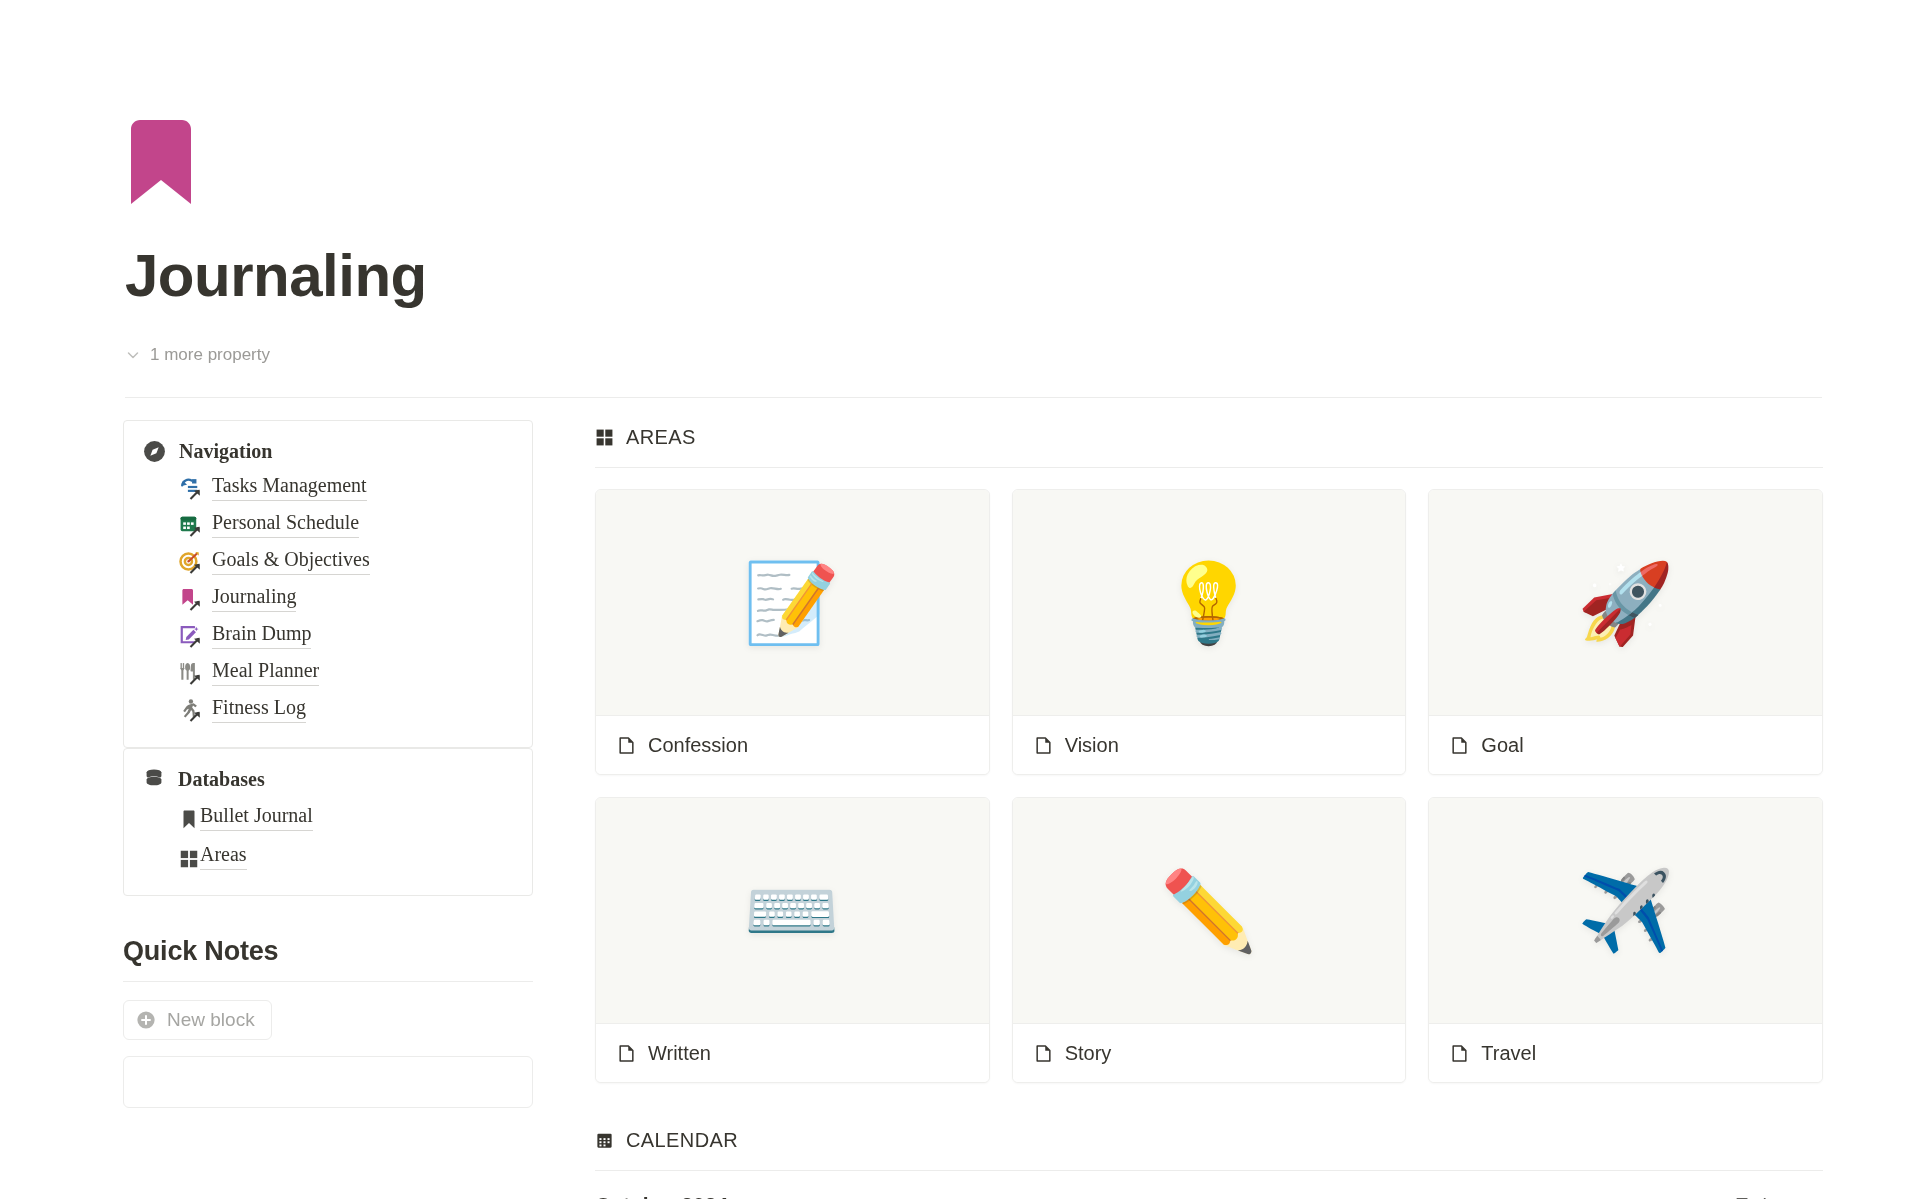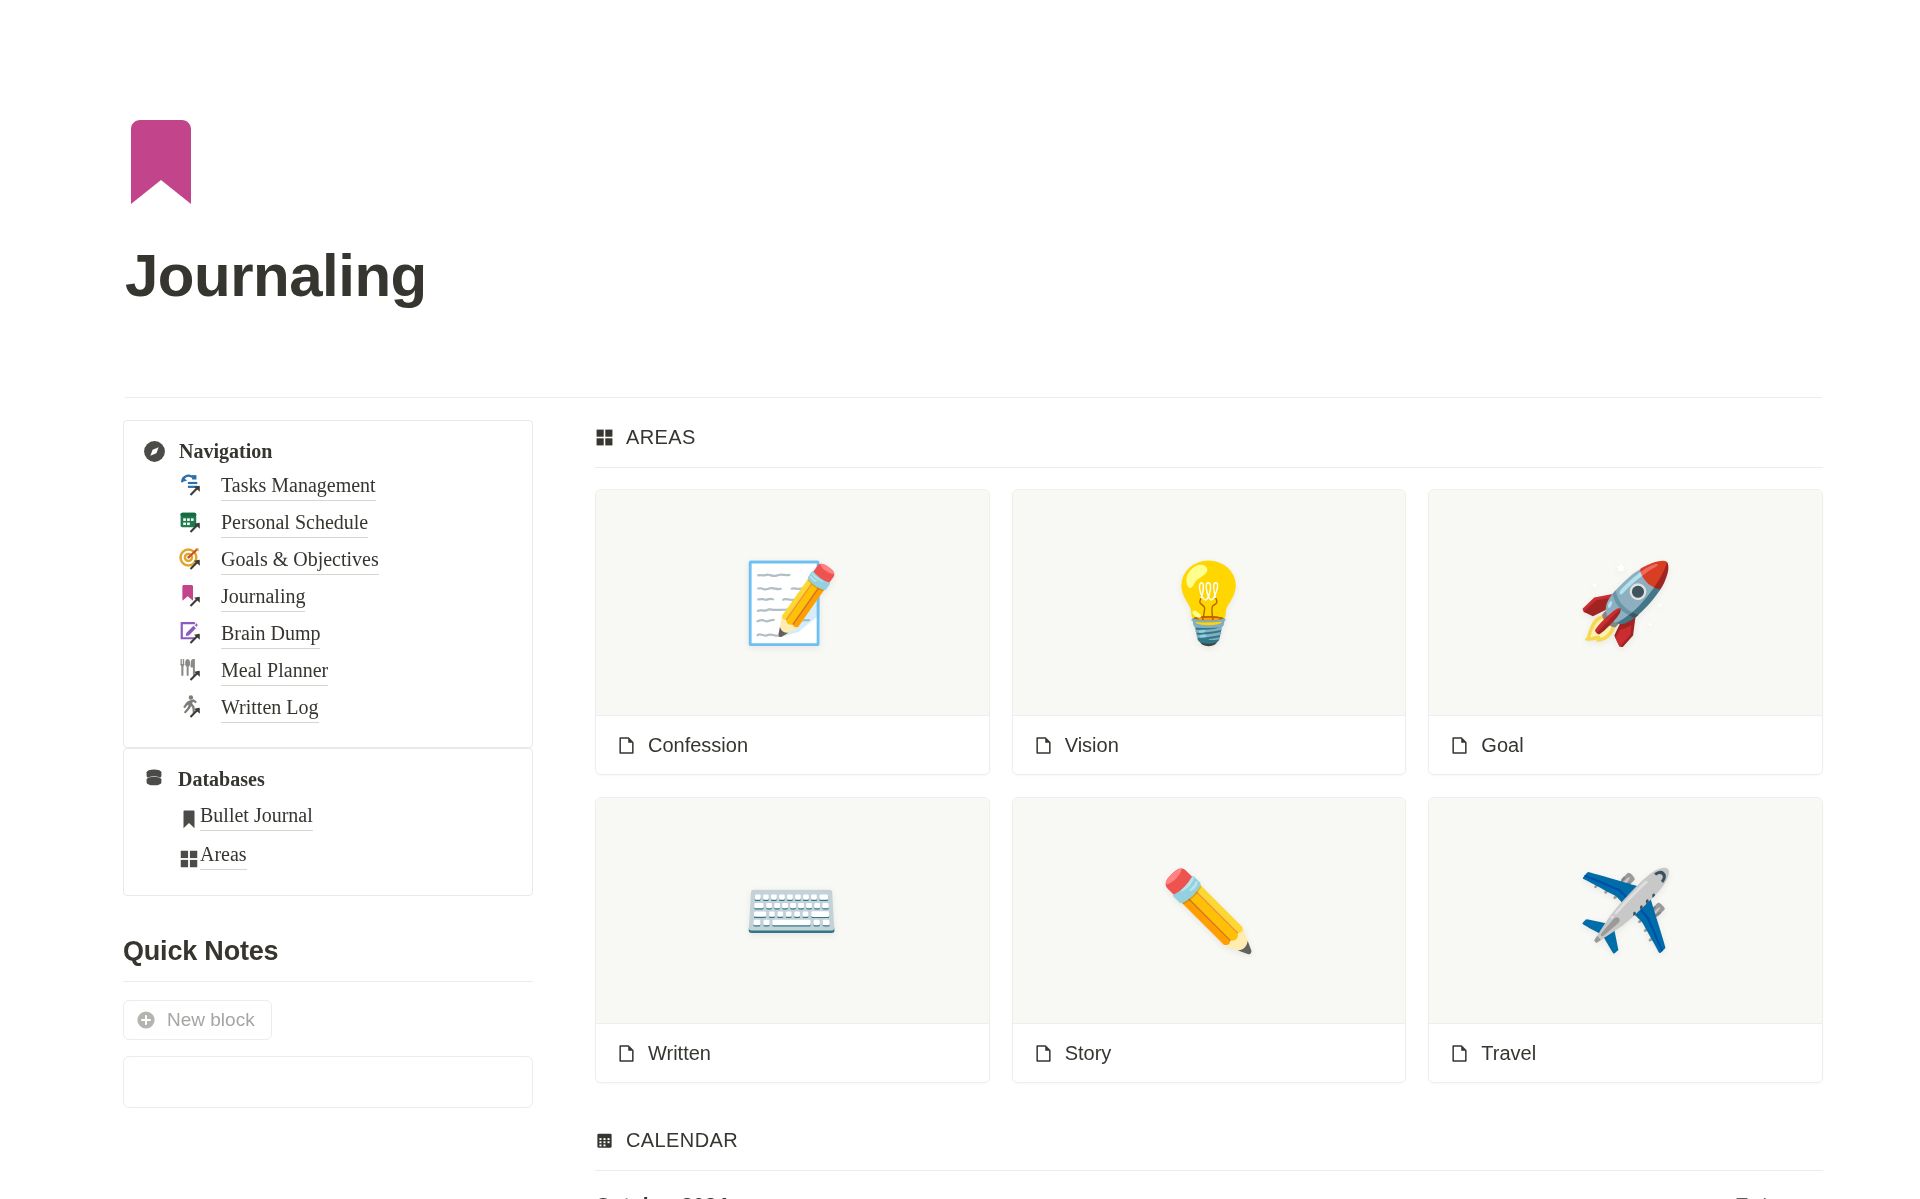--- a/index.html
+++ b/index.html
@@ -102,22 +102,22 @@
   .panel-head-title {
     font-size: 20px;
     font-weight: 700;
     color: #37352f;
   }
 
   .nav-list { margin-top: 4px; }
 
   .nav-item {
     display: flex;
-    align-items: flex-start;
-    gap: 18px;
+    align-items: flex-end;
+    gap: 9px;
     padding: 4px 0 4px 36px;
     cursor: pointer;
   }
   .nav-ico {
     width: 25px;
     height: 25px;
     flex: 0 0 25px;
     position: relative;
     display: block;
   }
@@ -283,20 +283,26 @@
   <div class="page-header">
 
     <div>
       <svg class="page-emoji" viewBox="0 0 36 44" xmlns="http://www.w3.org/2000/svg">
         <path d="M3 5.5 C3 3 5 1 7.5 1 L28.5 1 C31 1 33 3 33 5.5 L33 43 L18 31 L3 43 Z" fill="#c2458b"></path>
       </svg>
     </div>
 
     <h1 class="page-title">Journaling</h1>
 
+    <div class="prop-row">
+      <svg class="chev" viewBox="0 0 16 16">
+        <path d="M3.5 6 L8 10.5 L12.5 6" fill="none" stroke="#bfbfbc" stroke-width="1.5" stroke-linecap="round" stroke-linejoin="round"></path>
+      </svg>
+      <span class="prop-label">1 more property</span>
+    </div>
   </div>
 
   <div class="header-divider"></div>
 
   <div class="body-cols">
 
     <div class="left-col">
 
       
       <div class="panel">
@@ -392,21 +398,21 @@
 
           <div class="nav-item">
             <svg class="nav-ico" viewBox="0 0 24 24">
               <g fill="#7d7d78">
                 <circle cx="12.4" cy="3.4" r="2.1"></circle>
                 <path d="M11.2 6.2 C9.4 6.6 8 8 7 9.6 L5 12.4 L6.7 13.6 L8.6 11 L10.4 10.2 L9 13.4 L5.6 17.4 L7.2 18.8 L11.3 14.2 L12.6 11.6 L13.8 13.2 L14.2 18.2 L16.2 18 L15.8 12 L13.6 9 L14.4 7.2 L16.6 8.8 L18.2 7.4 L15 5 Z"></path>
               </g>
               <path d="M12 22 L20 14" stroke="#3b3b38" stroke-width="2" fill="none"></path>
               <path d="M20.8 13.2 L21 19 L15.4 14.2 Z" fill="#3b3b38"></path>
             </svg>
-            <span class="nav-text">Written Log</span>
+            <span class="nav-text">Fitness Log</span>
           </div>
 
         </div>
       </div>
 
       
       <div class="panel">
         <div class="panel-head">
           <svg width="24" height="24" viewBox="0 0 24 24">
             <ellipse cx="12" cy="5.4" rx="7.4" ry="2.9" fill="#4b4b48"></ellipse>

